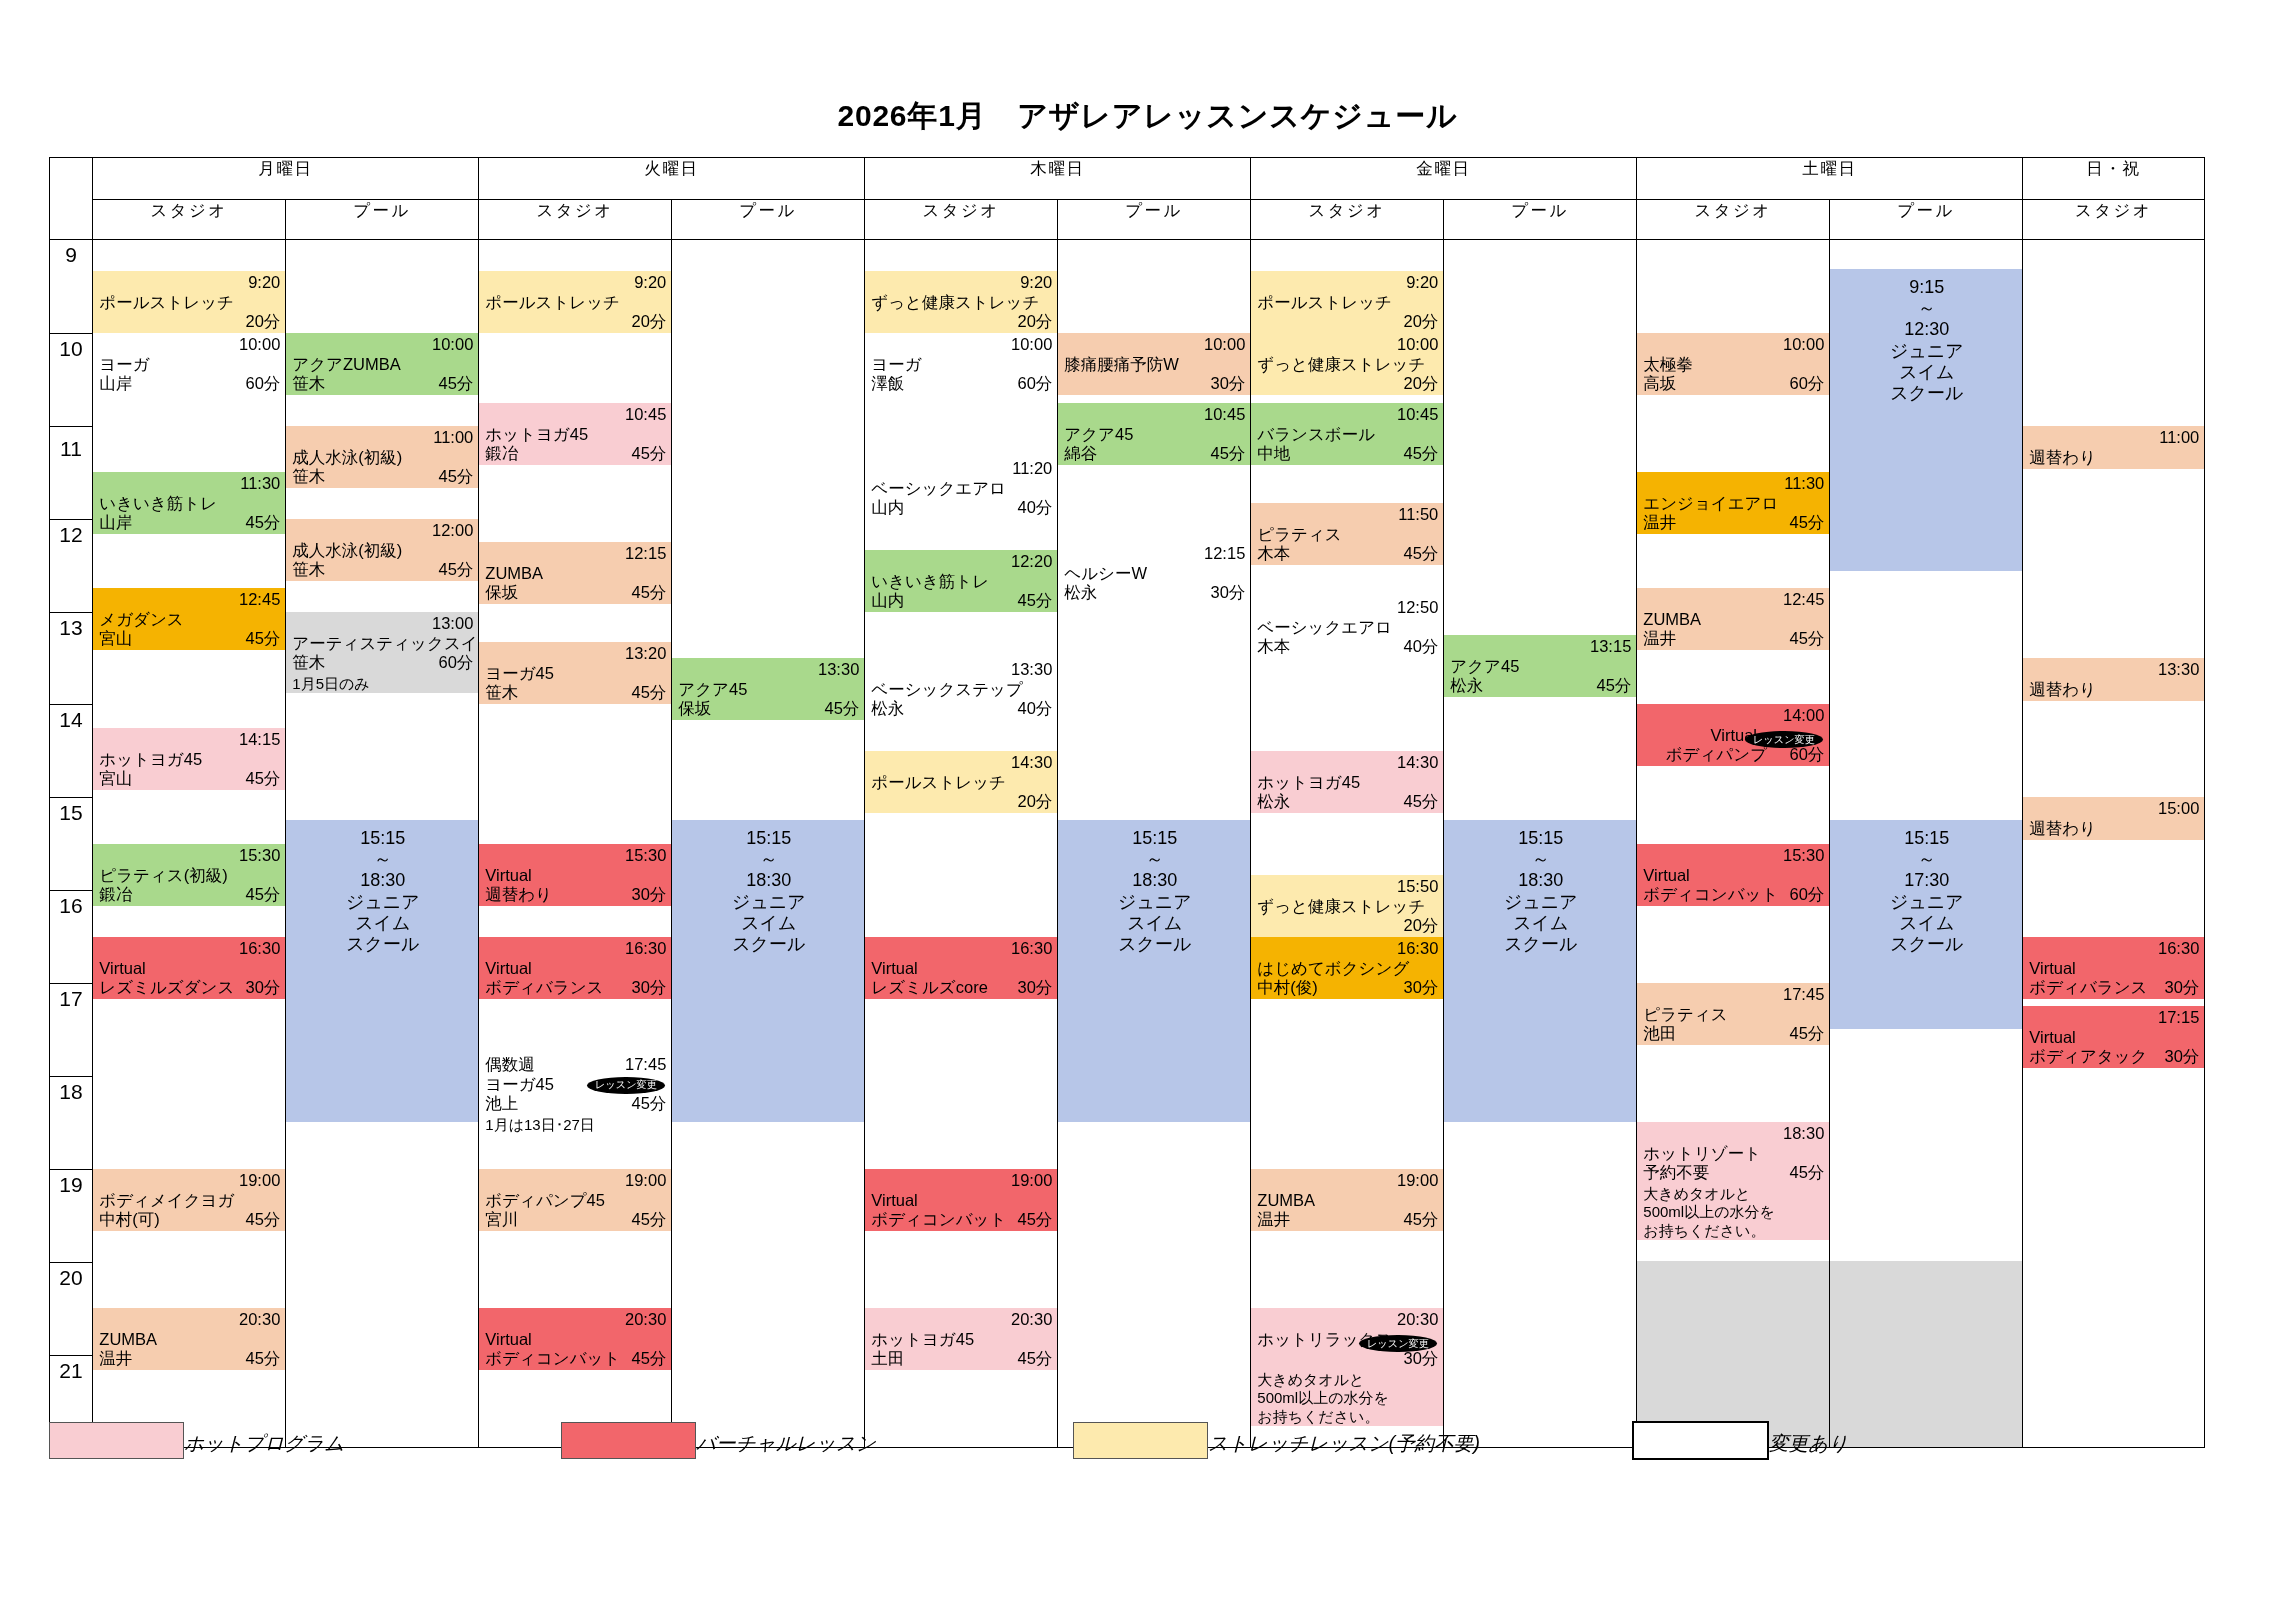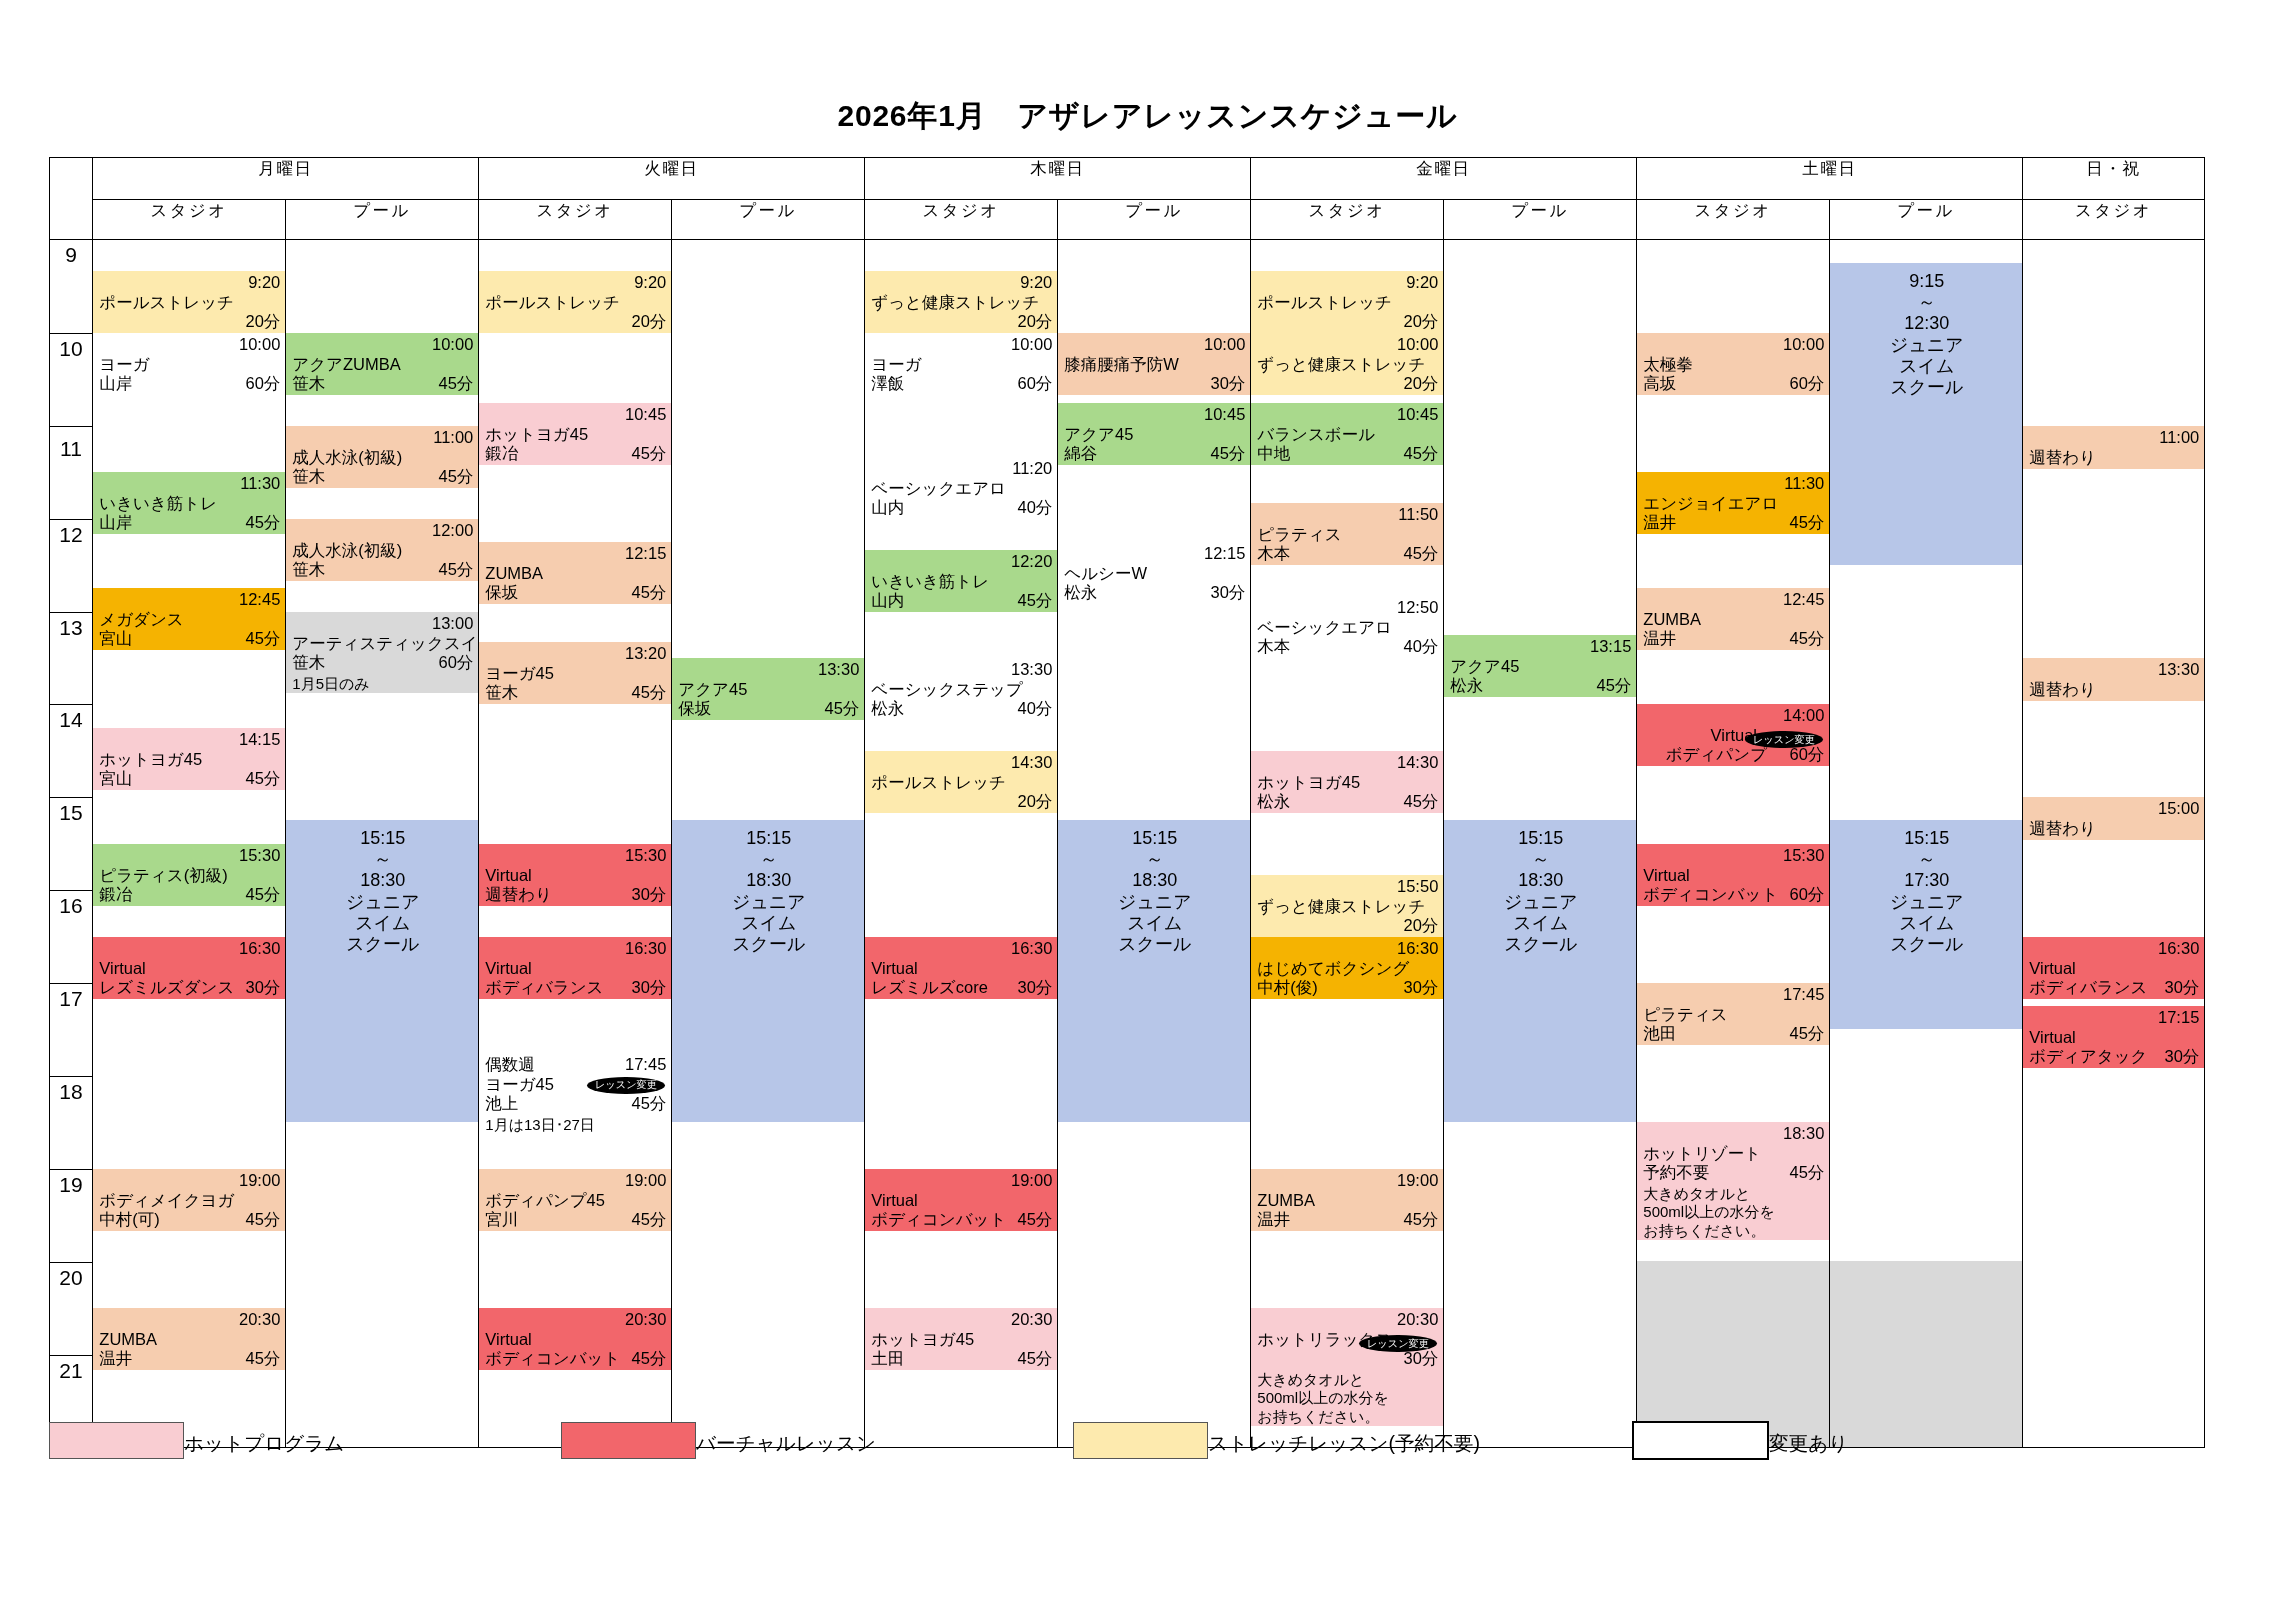--- a/index.html
+++ b/index.html
@@ -23,21 +23,21 @@
   .c-rec{background:#a9d98c;}
   .c-virtual{background:#f2666b;}
   .c-mid{background:#f5b301;}
   .c-pool{background:#b7c6e8;}
   .c-gray{background:#d9d9d9;}
   .c-white{background:#fff;}
   .pooljr{text-align:center;font-size:18px;line-height:1.35;padding-top:7.9px;}
   .badge{position:absolute;background:#000;color:#fff;border-radius:50%;font-size:10.2px;padding:1.6px 7.9px;white-space:nowrap;}
   .legend{position:absolute;left:49px;top:1421px;width:2198px;}
   .legend table{border-collapse:collapse;}
-  .legend td{font-size:19.6px;padding:0;}
+  .legend td{font-size:19.6px;padding:0;font-style:italic;}
   .sw{width:133px;height:35px;border:0.8px solid #555;display:inline-block;}
   .sw.box{border:2.4px solid #000;background:#fff;}
   .lgl{padding-left:17.3px;vertical-align:middle;}
 </style>
 </head>
 <body>
 
 <div class="page">
 
   <div class="title">2026年1月　アザレアレッスンスケジュール</div>
@@ -761,21 +761,21 @@
                   <span class="ln">予約不要<span class="r">45分</span></span>
                   <div class="clr"></div>
                 </div>
                 <div class="note c-hot" style="padding: 0.8px 4.7px 0px 6.3px;">大きめタオルと<br>500ml以上の水分を<br>お持ちください。</div>
               </div>
             </div>
           </td>
       <td style="padding:0;">
             <div id="sat_pool" class="stack" style="height:1207px;">
               <div class="c-gray" style="position: absolute; inset: 1021px 0px 0px;"></div>
-              <div style="position: absolute; left: 0px; right: 0px; top: 23px; height: 302px;">
+              <div style="position: absolute; left: 0px; right: 0px; top: 29px; height: 302px;">
                 <div class="blk c-pool pooljr" style="height: 302px; box-sizing: border-box;">
                   <span class="ln">9:15<br>～<br>12:30</span>
                   <span class="ln">ジュニア<br>スイム<br>スクール</span>
                 </div>
               </div>
               <div style="position: absolute; left: 0px; right: 0px; top: 580px; height: 209px;">
                 <div class="blk c-pool pooljr" style="height: 209px; box-sizing: border-box;">
                   <span class="ln">15:15<br>～<br>17:30</span>
                   <span class="ln">ジュニア<br>スイム<br>スクール</span>
                 </div>

